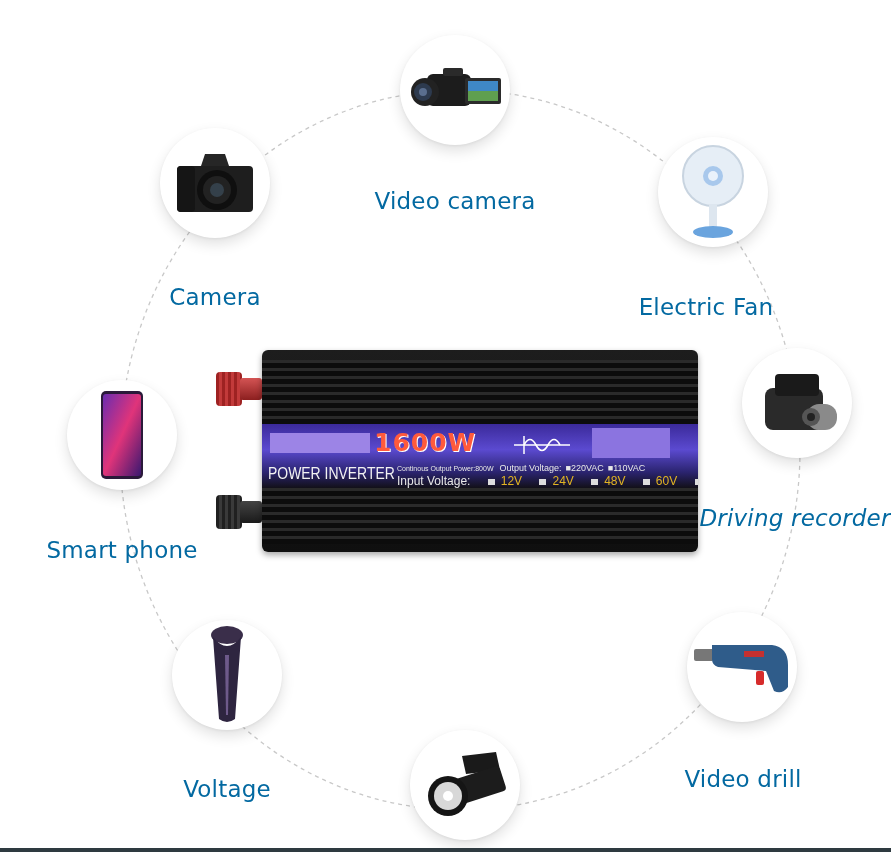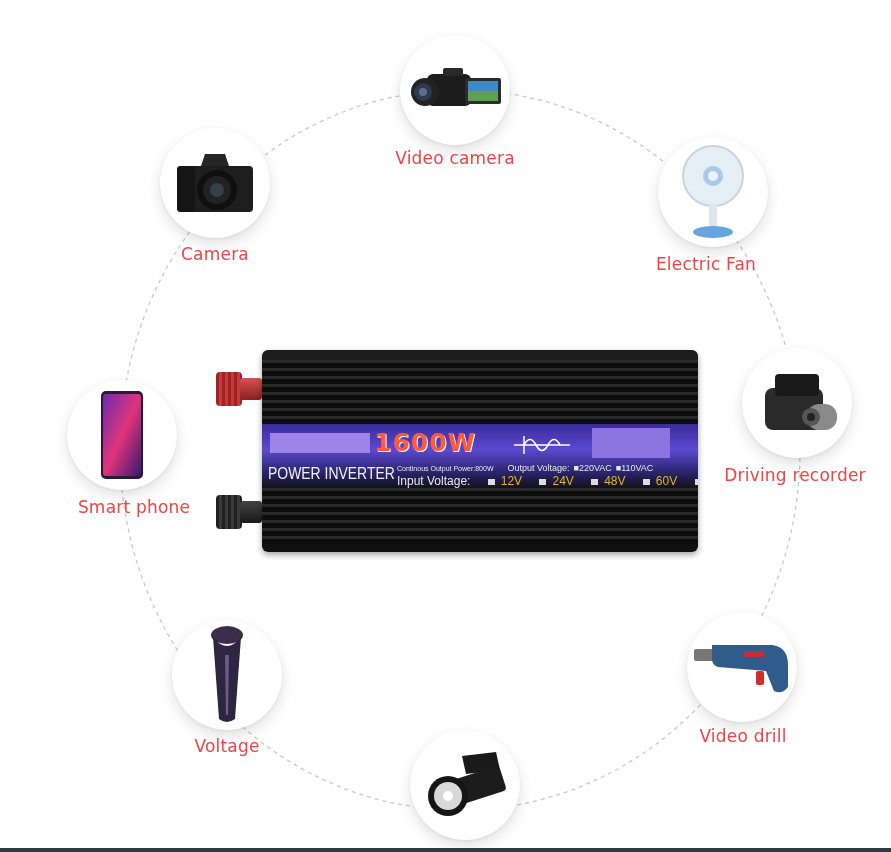--- a/index.html
+++ b/index.html
@@ -6,22 +6,22 @@
     body { width: 891px; height: 852px; position: relative; overflow: hidden; font-family: "DejaVu Sans", "Liberation Sans", sans-serif; }
     .ring { position: absolute; left: 0; top: 0; width: 891px; height: 852px; pointer-events: none; }
     .item { position: absolute; }
     .bubble {
       position: absolute; width: 110px; height: 110px; border-radius: 50%;
       background: #ffffff;
       box-shadow: 0 6px 14px rgba(0,0,0,0.12), 0 1px 3px rgba(0,0,0,0.06);
       display: flex; align-items: center; justify-content: center;
     }
     .label {
-      position: absolute; font-size: 17px; color: #ef4444; white-space: nowrap;
-      transform: translateX(-50%); letter-spacing: 0.2px;
+      position: absolute; font-size: 23px; color: #0369a1; white-space: nowrap;
+      transform: translateX(-50%); letter-spacing: 0.2px; margin-top: 40px;
     }
     .bottom-bar { position: absolute; left: 0; bottom: 0; width: 891px; height: 4px; background: #2e3a40; }
 
     
     .inverter { position: absolute; left: 210px; top: 345px; width: 495px; height: 210px; }
     .inv-body {
       position: absolute; left: 52px; top: 5px; width: 436px; height: 202px;
       background: linear-gradient(#1d1d1d, #0f0f0f);
       border-radius: 6px;
       box-shadow: 0 3px 6px rgba(0,0,0,0.35);
@@ -112,34 +112,34 @@
         <linearGradient id="ph" x1="0" y1="0" x2="1" y2="1">
           <stop offset="0" stop-color="#6a2cb0"></stop>
           <stop offset="0.5" stop-color="#e0347a"></stop>
           <stop offset="1" stop-color="#3a1870"></stop>
         </linearGradient>
       </defs>
       <rect x="1" y="1" width="42" height="88" rx="5" fill="#2a1a3a"></rect>
       <rect x="3" y="4" width="38" height="82" rx="3" fill="url(#ph)"></rect>
     </svg>
   </div>
-  <div class="label" style="left:134px;top:497px;">Smart phone</div>
+  <div class="label" style="left:122px;top:497px;">Smart phone</div>
 </div>
 
 <div class="item">
   <div class="bubble" style="left:742px;top:348px;">
     <svg width="88" height="66" viewBox="0 0 88 66">
       <rect x="12" y="18" width="58" height="42" rx="8" fill="#2a2a2a"></rect>
       <rect x="22" y="4" width="44" height="22" rx="4" fill="#1a1a1a"></rect>
       <rect x="54" y="34" width="30" height="26" rx="12" fill="#8a8a8a"></rect>
       <circle cx="58" cy="47" r="9" fill="#555"></circle>
       <circle cx="58" cy="47" r="4" fill="#222"></circle>
     </svg>
   </div>
-  <div class="label" style="left:795px;top:465px;">Driving recorder</div>
+  <div class="label" style="left:795px;top:465px;font-style:italic;">Driving recorder</div>
 </div>
 
 <div class="item">
   <div class="bubble" style="left:172px;top:620px;">
     <svg width="36" height="100" viewBox="0 0 36 100">
       <ellipse cx="18" cy="10" rx="16" ry="9" fill="#3a2e4a"></ellipse>
       <path d="M4 12 Q18 30 32 12 L26 94 Q18 100 10 94 Z" fill="#2e2540"></path>
       <path d="M16 30 L20 30 L19 90 L17 90 Z" fill="#6e5a8a"></path>
     </svg>
   </div>
@@ -187,21 +187,21 @@
       <div class="blur2"></div>
       <div class="watt">1600W</div>
       <svg class="wave" width="56" height="22" viewBox="0 0 56 22">
         <line x1="0" y1="11" x2="56" y2="11" stroke="#fff" stroke-width="1.5"></line>
         <line x1="10" y1="2" x2="10" y2="20" stroke="#fff" stroke-width="1.5"></line>
         <path d="M10 11 Q16 0 22 11 T34 11 T46 11" fill="none" stroke="#fff" stroke-width="1.6"></path>
       </svg>
       <div class="title">POWER INVERTER</div>
       <div class="spec1">
         <span>Continous Output Power:800W</span>
-        <b style="margin-left:12px">Output  Voltage:</b>
+        <b style="margin-left:4px">Output  Voltage:</b>
         <b style="margin-left:2px">■</b><b>220VAC</b>
         <b style="margin-left:2px">■</b><b>110VAC</b>
       </div>
       <div class="spec2">
         <span>Input  Voltage:</span>
         <span class="box"></span><span class="volt">12V</span>
         <span class="box"></span><span class="volt">24V</span>
         <span class="box"></span><span class="volt">48V</span>
         <span class="box"></span><span class="volt">60V</span>
         <span class="box"></span><span class="volt">72V</span>

